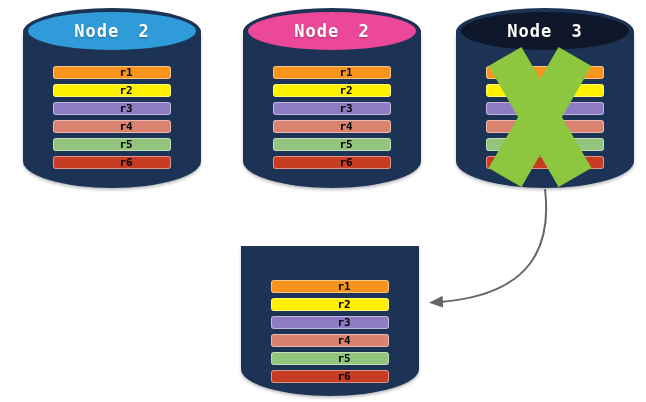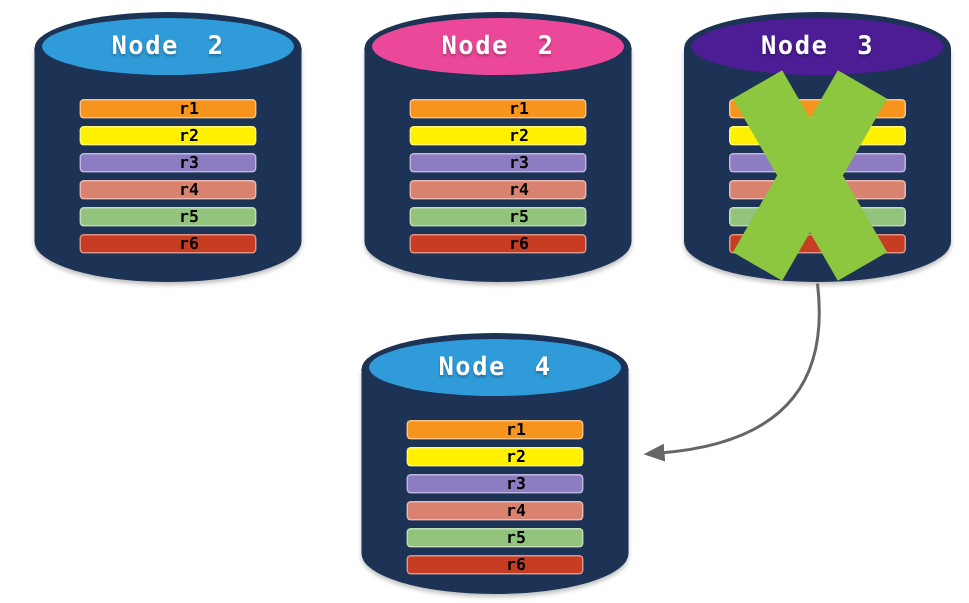--- a/index.html
+++ b/index.html
@@ -122,21 +122,21 @@
         </div>
       <div class="bar" style="background-color: rgb(198, 61, 35);">
           <span class="bar-label">r6</span>
         </div>
     </div>
   </div>
 
   <div class="node" id="node3">
     <div class="cyl-body" style="background-color: rgb(29, 51, 86);"></div>
     <div class="cyl-top" style="background-color: rgb(29, 51, 86);">
-      <div class="cyl-top-inner" style="background-color: #4c1d95;">
+      <div class="cyl-top-inner" style="background-color: #0f172a;">
         <span class="node-title">Node 3</span>
       </div>
     </div>
     <div class="bars">
       <div class="bar" style="background-color: rgb(247, 148, 29);">
           <span class="bar-label">r1</span>
         </div>
       <div class="bar" style="background-color: rgb(255, 241, 0);">
           <span class="bar-label">r2</span>
         </div>
@@ -154,25 +154,20 @@
         </div>
     </div>
     <div class="cross">
       <div class="cross-arm arm-backslash" style="background-color: rgb(141, 198, 63);"></div>
       <div class="cross-arm arm-slash" style="background-color: rgb(141, 198, 63);"></div>
     </div>
   </div>
 
   <div class="node" id="node4">
     <div class="cyl-body" style="background-color: rgb(29, 51, 86);"></div>
-    <div class="cyl-top" style="background-color: rgb(29, 51, 86);">
-      <div class="cyl-top-inner" style="background-color: rgb(47, 156, 217);">
-        <span class="node-title">Node 4</span>
-      </div>
-    </div>
     <div class="bars">
       <div class="bar" style="background-color: rgb(247, 148, 29);">
           <span class="bar-label">r1</span>
         </div>
       <div class="bar" style="background-color: rgb(255, 241, 0);">
           <span class="bar-label">r2</span>
         </div>
       <div class="bar" style="background-color: rgb(142, 124, 195);">
           <span class="bar-label">r3</span>
         </div>

